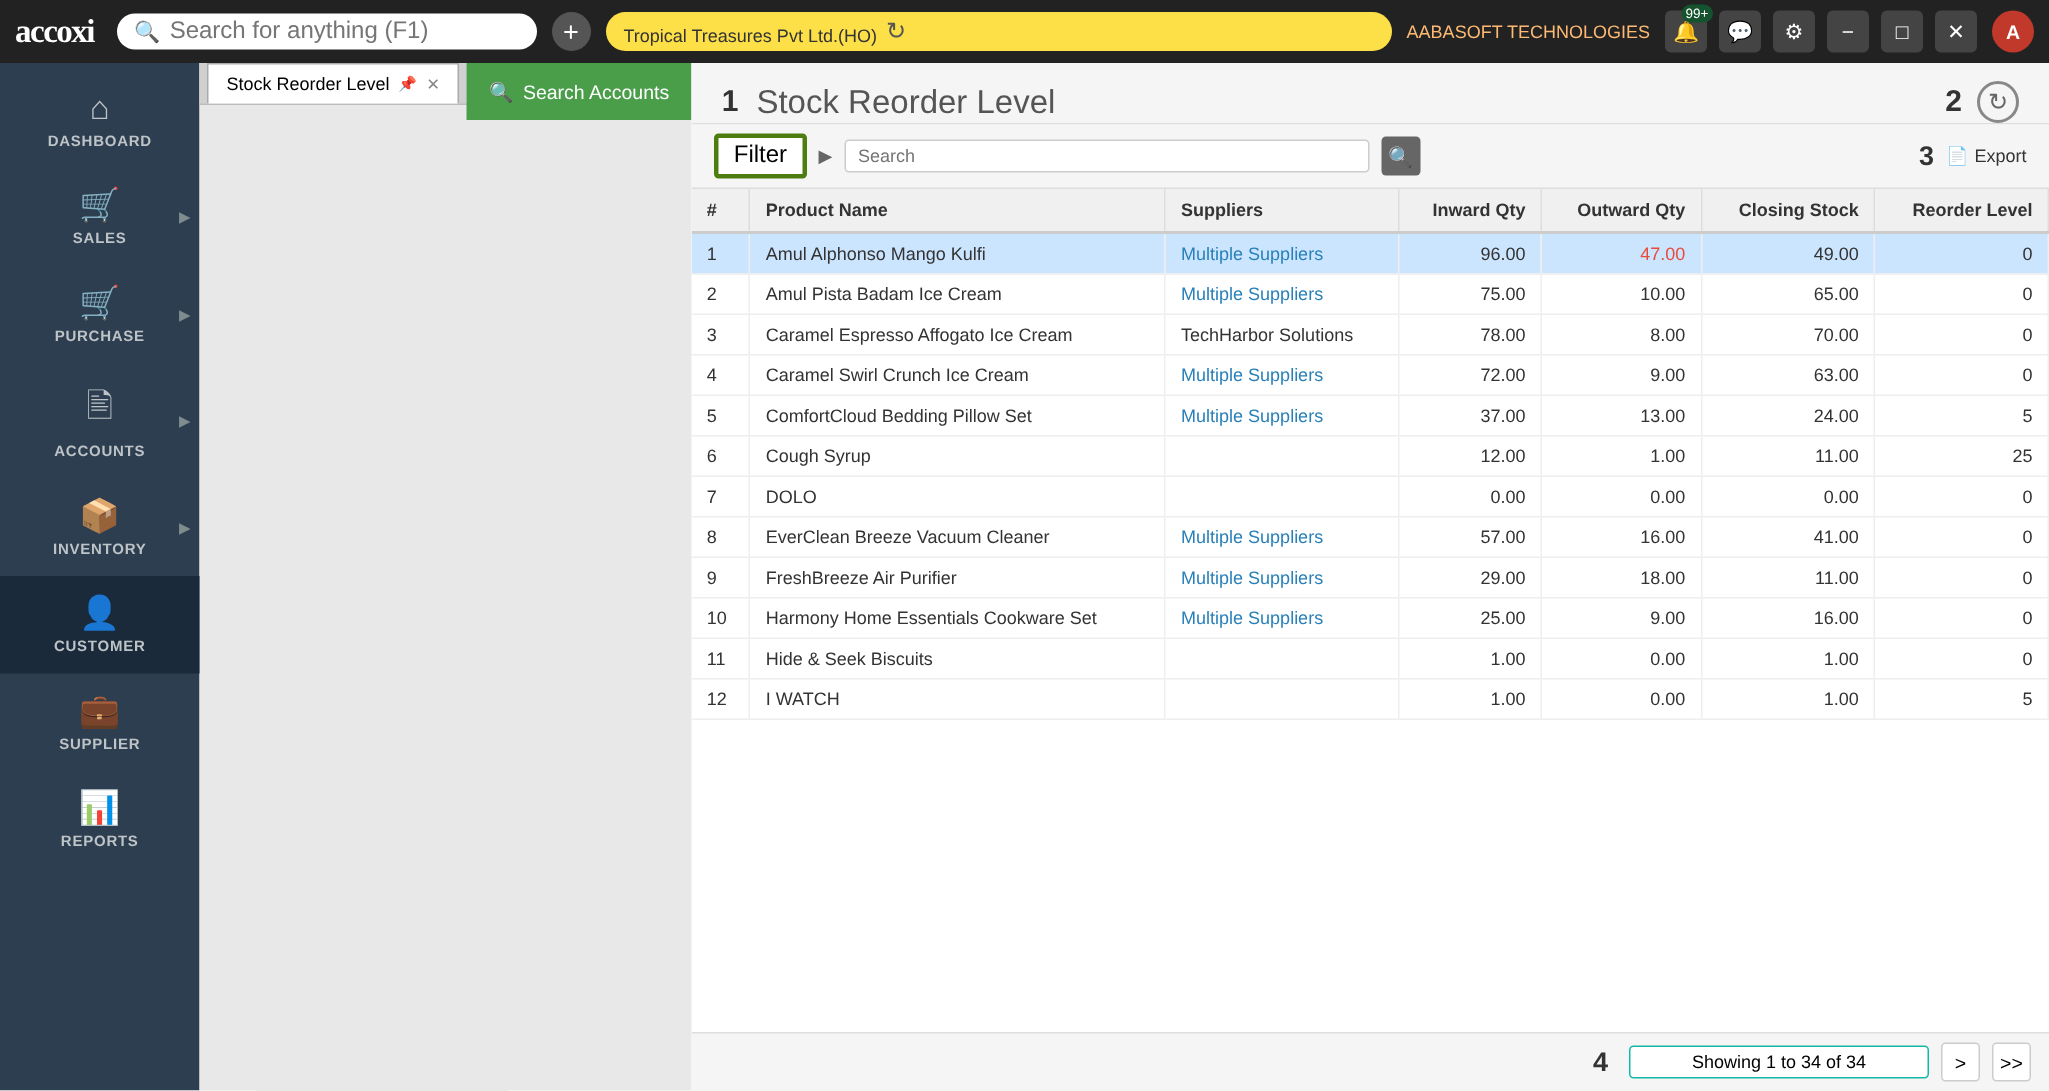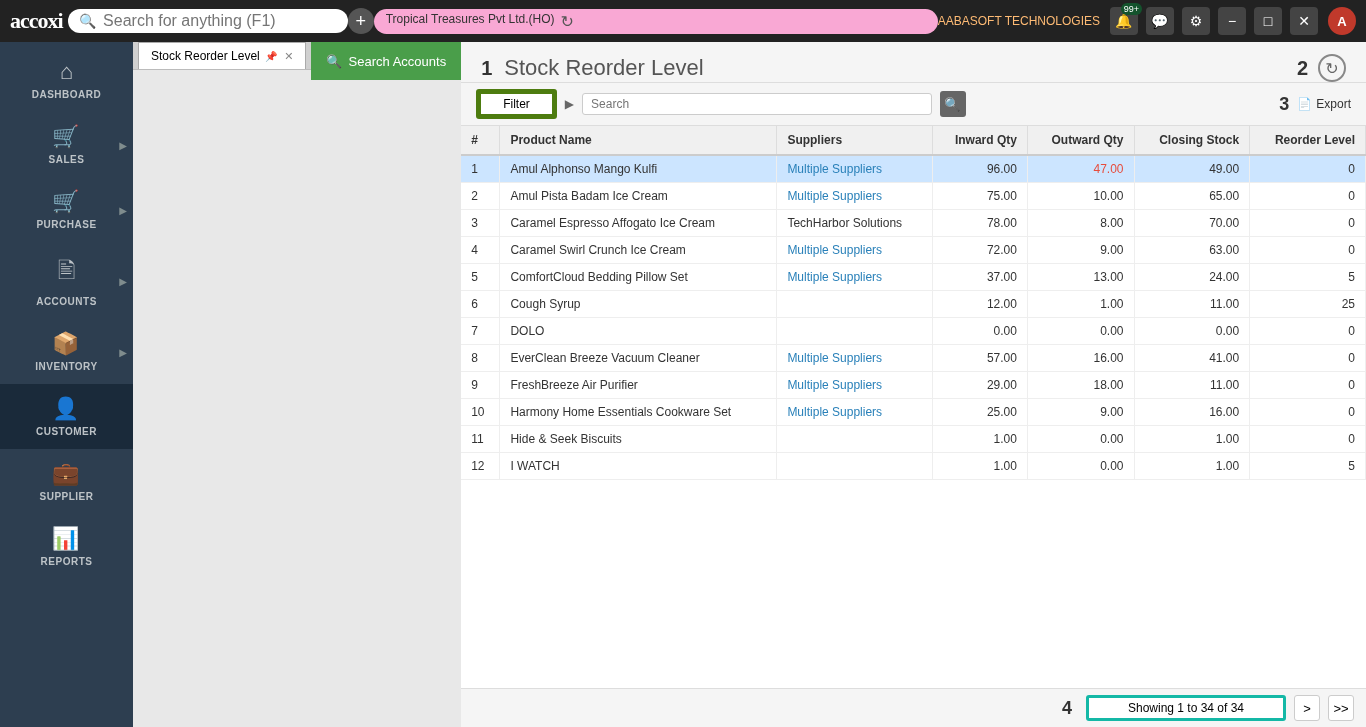--- a/index.html
+++ b/index.html
@@ -5,20 +5,21 @@
     * { box-sizing: border-box; margin: 0; padding: 0; }
     body { font-family: 'Segoe UI', Arial, sans-serif; font-size: 13px; background: #f0f0f0; overflow: hidden; width: 1366px; height: 727px; }
 
     
     .topbar {
       height: 42px;
       background: #222;
       display: flex;
       align-items: center;
       padding: 0 10px;
+      gap: 10px;
     }
     .logo {
       font-size: 22px;
       font-weight: bold;
       color: #fff;
       font-family: Georgia, serif;
       letter-spacing: -1px;
       margin-right: 5px;
     }
     .search-bar {
@@ -45,24 +46,24 @@
       border-radius: 50%;
       width: 26px;
       height: 26px;
       font-size: 18px;
       cursor: pointer;
       display: flex;
       align-items: center;
       justify-content: center;
     }
     .company-selector {
-      background: #f9a8d4;
+      background: #fde047;
       border-radius: 15px;
       display: flex;
-      align-items: flex-start;
+      align-items: flex-end;
       padding: 3px 12px;
       gap: 6px;
       font-size: 12px;
       color: #333;
       flex: 1;
     }
     .refresh-icon { color: #555; cursor: pointer; font-size: 16px; }
     .topbar-right {
       display: flex;
       align-items: center;
@@ -249,24 +250,24 @@
     .filter-bar {
       padding: 6px 15px;
       background: #f5f5f5;
       border-bottom: 1px solid #ddd;
       display: flex;
       align-items: center;
       gap: 8px;
     }
     .filter-btn {
       background: #fff;
-      border: 5px solid #4d7c0f;
+      border: 3px solid #4d7c0f;
       border-radius: 3px;
-      padding: 3px 22px;
-      font-size: 12px;
+      padding: 3px 10px;
+      font-size: 16px;
       cursor: pointer;
     }
     .filter-play {
       color: #666;
       font-size: 12px;
       cursor: pointer;
     }
     .filter-search {
       flex: 1;
       max-width: 350px;
@@ -351,21 +352,21 @@
       display: flex;
       align-items: center;
       justify-content: flex-end;
       padding: 6px 12px;
       background: #f5f5f5;
       border-top: 1px solid #ddd;
       gap: 8px;
     }
     .step4 { font-size: 18px; font-weight: bold; color: #333; margin-right: 6px; }
     .pag-input {
-      border: 3px solid #14b8a6;
+      border: 1px solid #14b8a6;
       border-radius: 3px;
       padding: 3px 8px;
       font-size: 12px;
       width: 200px;
       text-align: center;
     }
     .pag-btn {
       background: #fff;
       border: 1px solid #ccc;
       border-radius: 3px;

